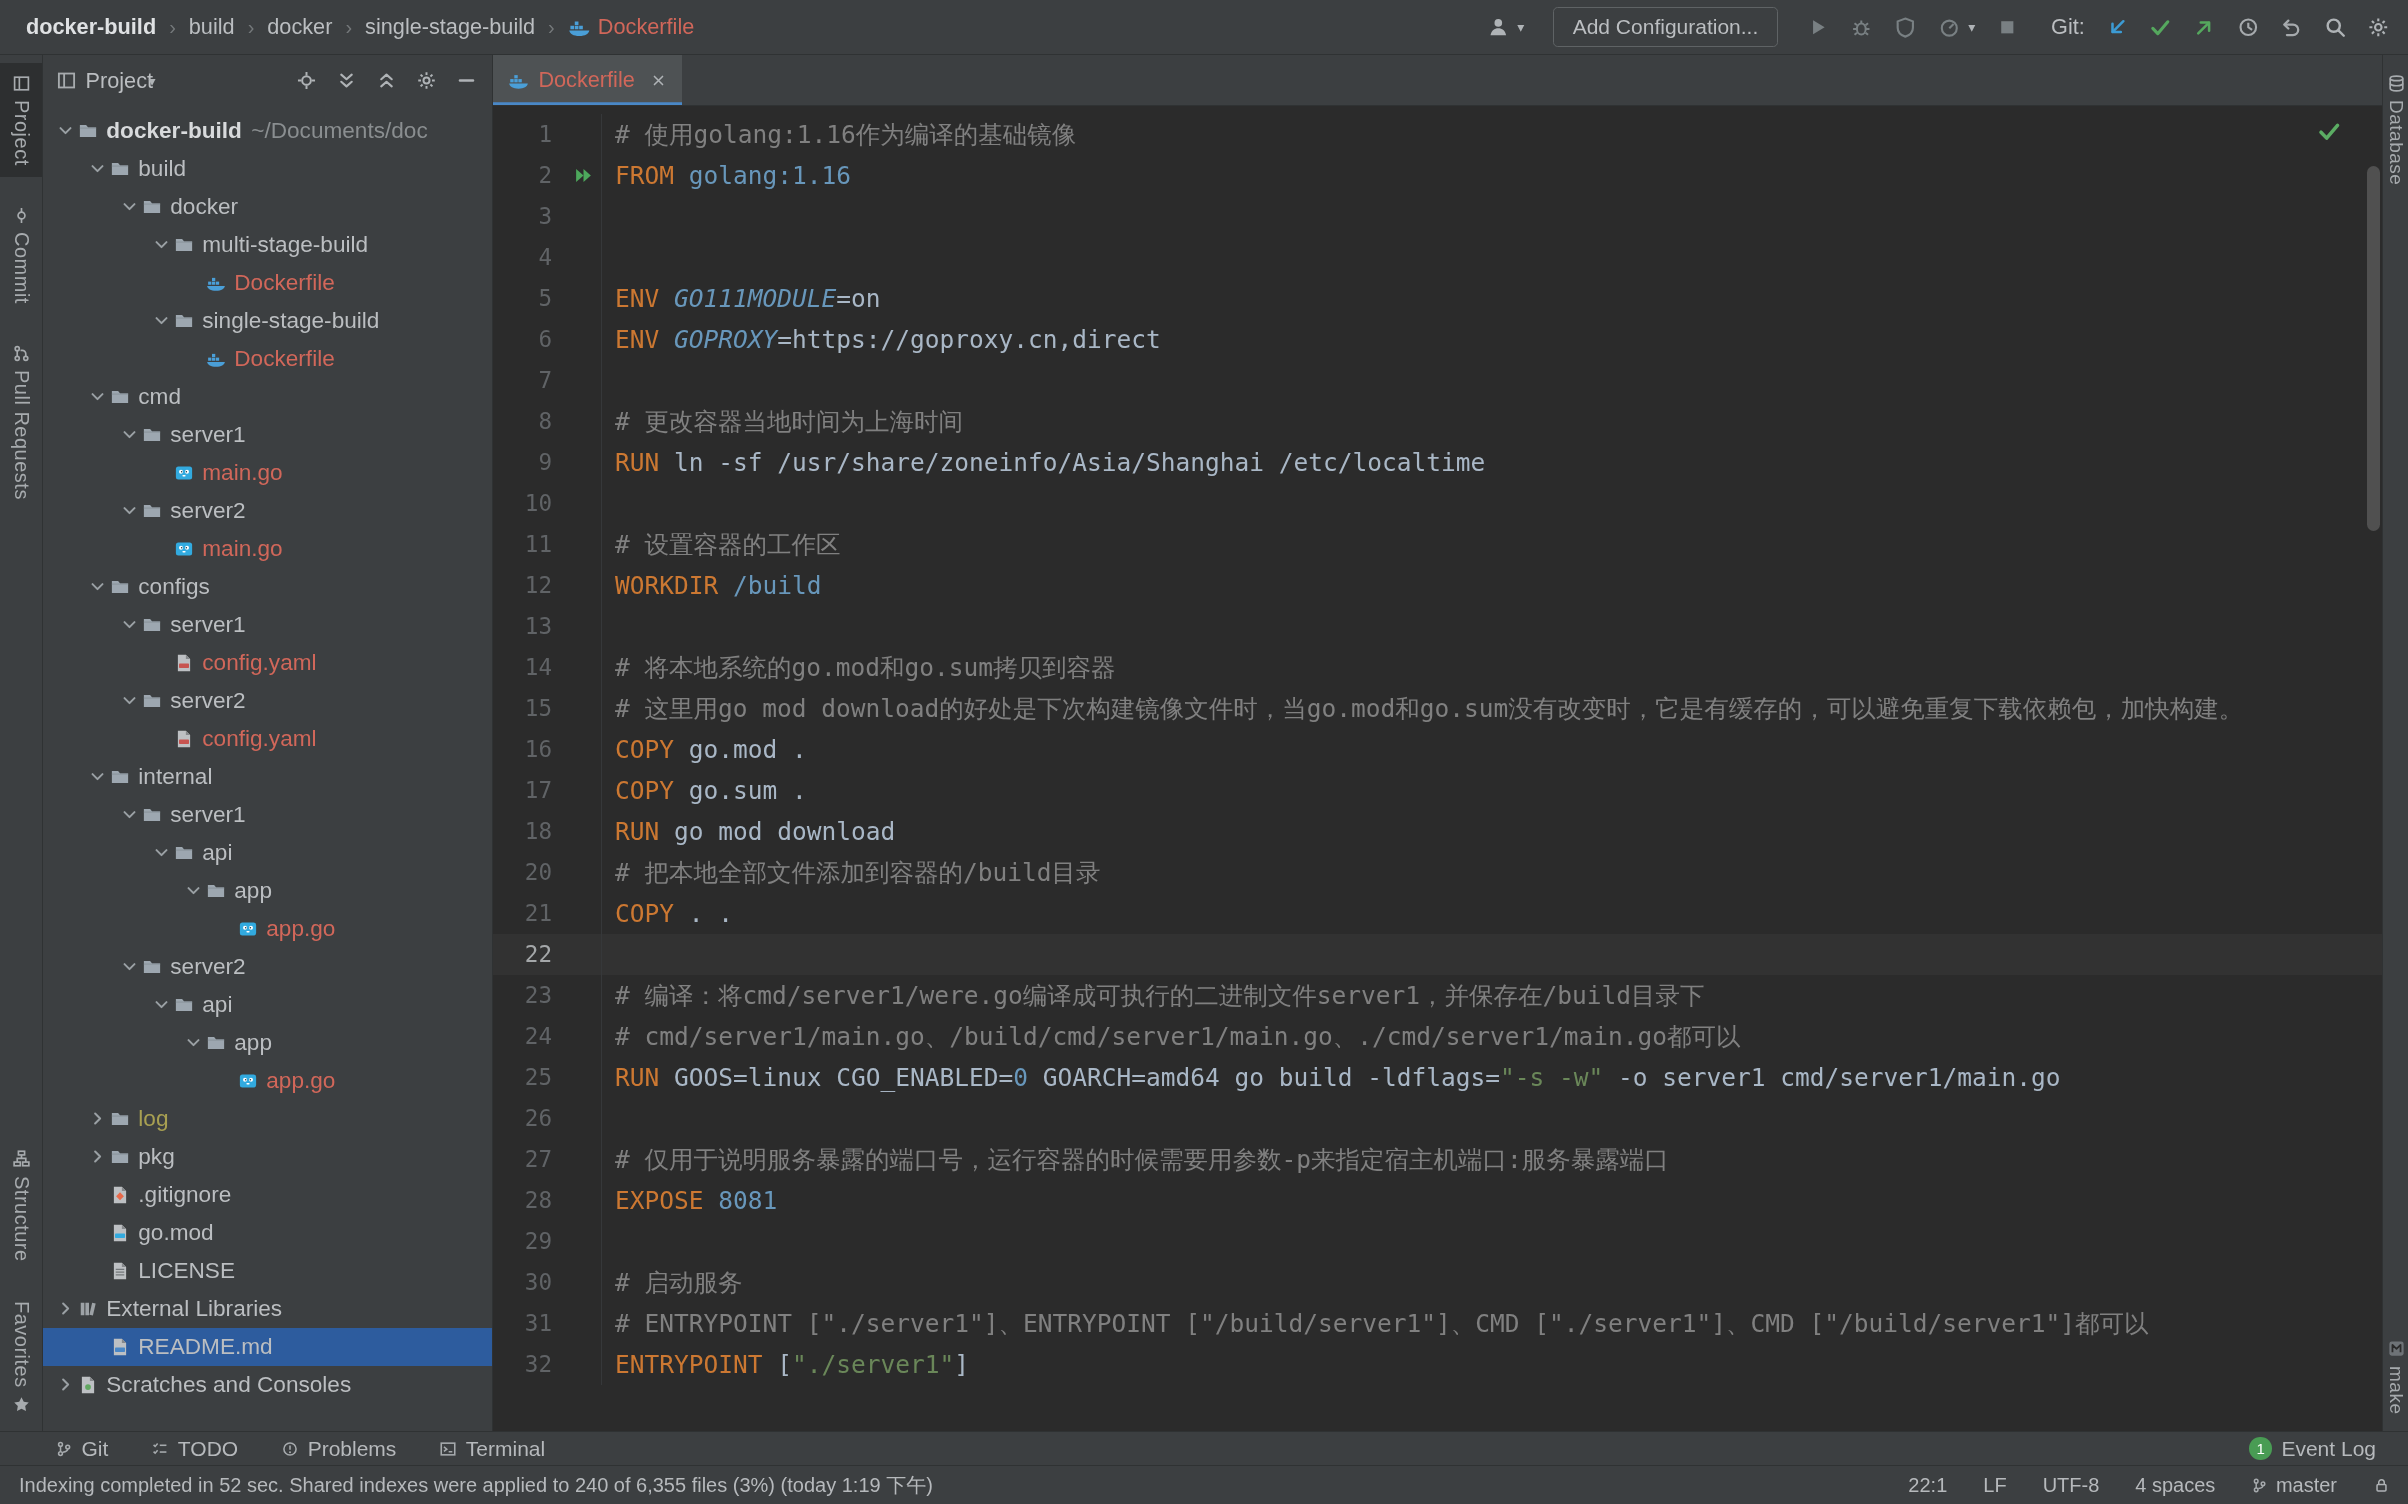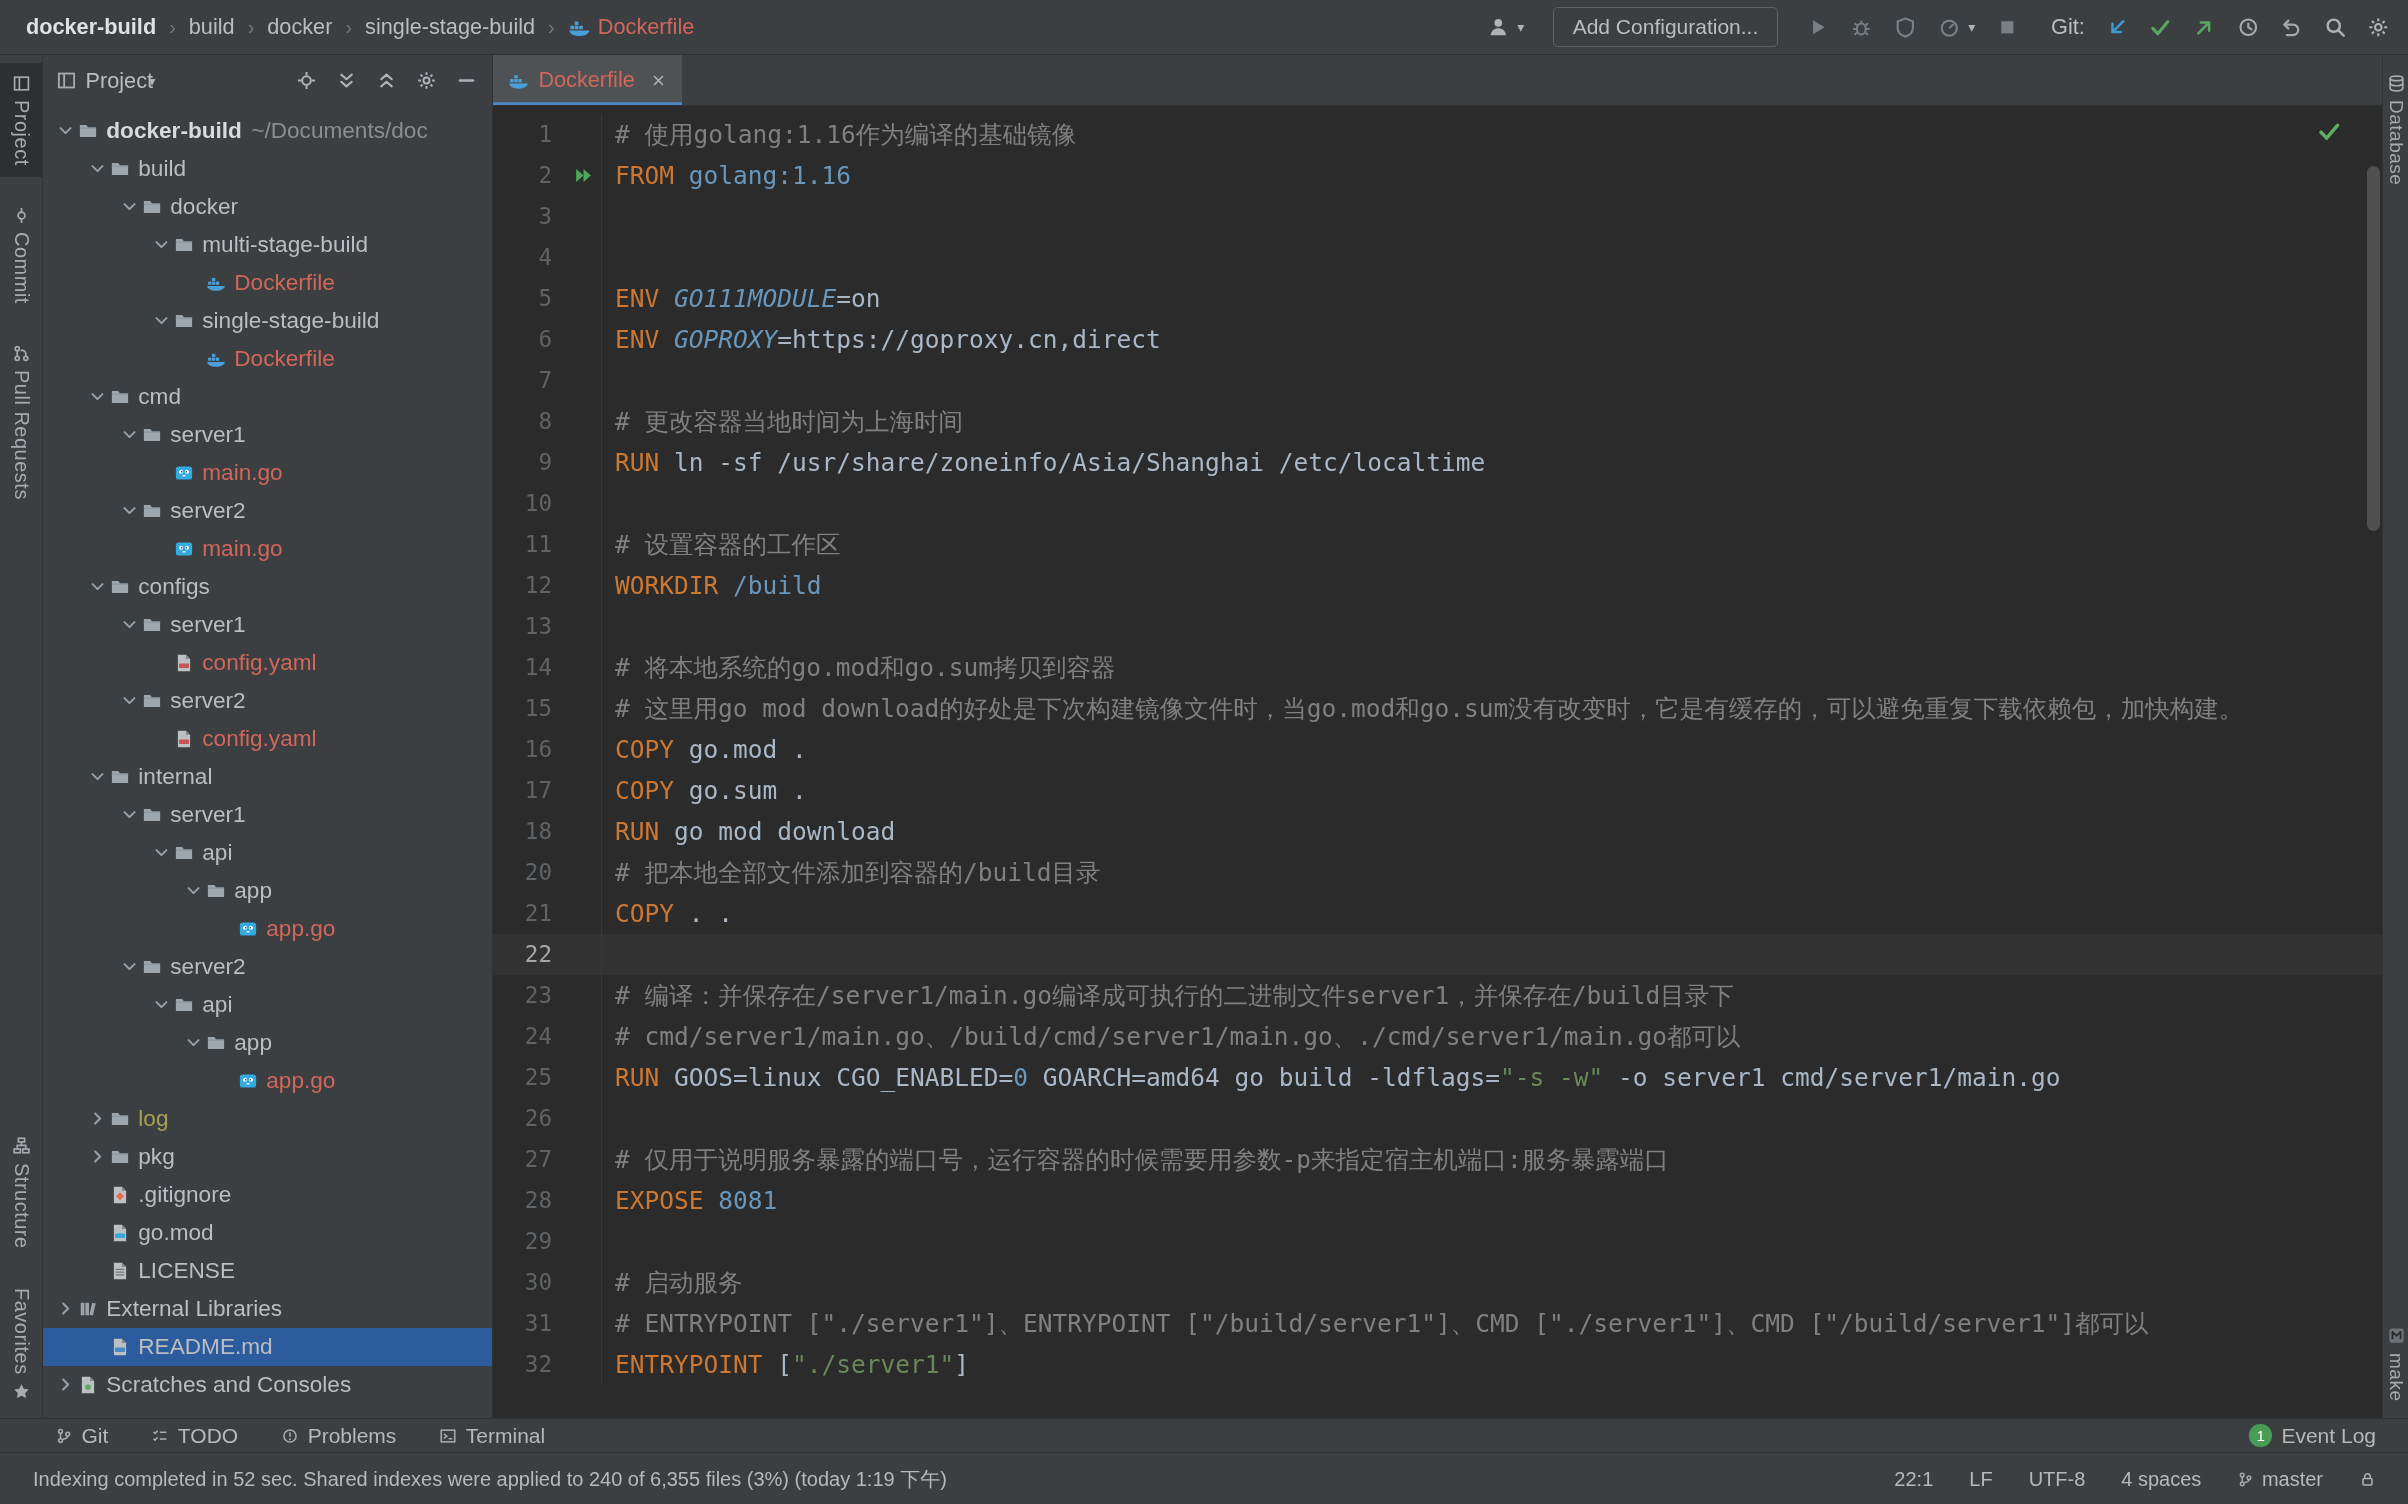--- a/index.html
+++ b/index.html
@@ -77,22 +77,22 @@
 
 
 .bottombar{height:34px;flex:none;background:#3C3F41;border-top:0.9px solid #2F3233;display:flex;align-items:center;
   padding:0 33px 0 55px;font-size:21px;color:#B6B9BC}
 .bb-items{display:flex;gap:43px}
 .bb-item{display:flex;align-items:center;gap:8.5px;cursor:pointer}
 .bb-item .icn{width:18px;height:18px}
 .eventlog{margin-left:auto;display:flex;align-items:center;gap:9.4px;cursor:pointer}
 .badge{width:22.6px;height:22.6px;border-radius:50%;background:#499C54;color:#fff;font-size:15px;
   display:flex;align-items:center;justify-content:center}
-.statusbar{height:53px;flex:none;background:#3C3F41;border-top:0.9px solid #2F3233;display:flex;align-items:center;
-  padding:0 33px;font-size:20px;color:#B6B9BC;white-space:nowrap}
+.statusbar{height:40px;flex:none;background:#3C3F41;border-top:0.9px solid #2F3233;display:flex;align-items:center;
+  padding:0 19px;font-size:20px;color:#B6B9BC;white-space:nowrap}
 .sb-right{margin-left:auto;display:flex;align-items:center;gap:36px}
 .sb-item{display:flex;align-items:center;gap:7.5px;cursor:pointer}
 .sb-item .icn{width:17px;height:17px}
 </style>
 </head>
 <body>
 
 <div class="app">
 
   <div class="titlebar">
@@ -999,21 +999,21 @@
             <div class="code-row current">
               <div class="gutter">
                 <span class="ln cur">22</span>
               </div>
               <div class="code"></div>
             </div>
             <div class="code-row">
               <div class="gutter">
                 <span class="ln">23</span>
               </div>
-              <div class="code"><span class="c"># 编译：并保存在/server1/main.go编译成可执行的二进制文件server1，并保存在/build目录下</span></div>
+              <div class="code"><span class="c"># 编译：将cmd/server1/were.go编译成可执行的二进制文件server1，并保存在/build目录下</span></div>
             </div>
             <div class="code-row">
               <div class="gutter">
                 <span class="ln">24</span>
               </div>
               <div class="code"><span class="c"># cmd/server1/main.go、/build/cmd/server1/main.go、./cmd/server1/main.go都可以</span></div>
             </div>
             <div class="code-row">
               <div class="gutter">
                 <span class="ln">25</span>

